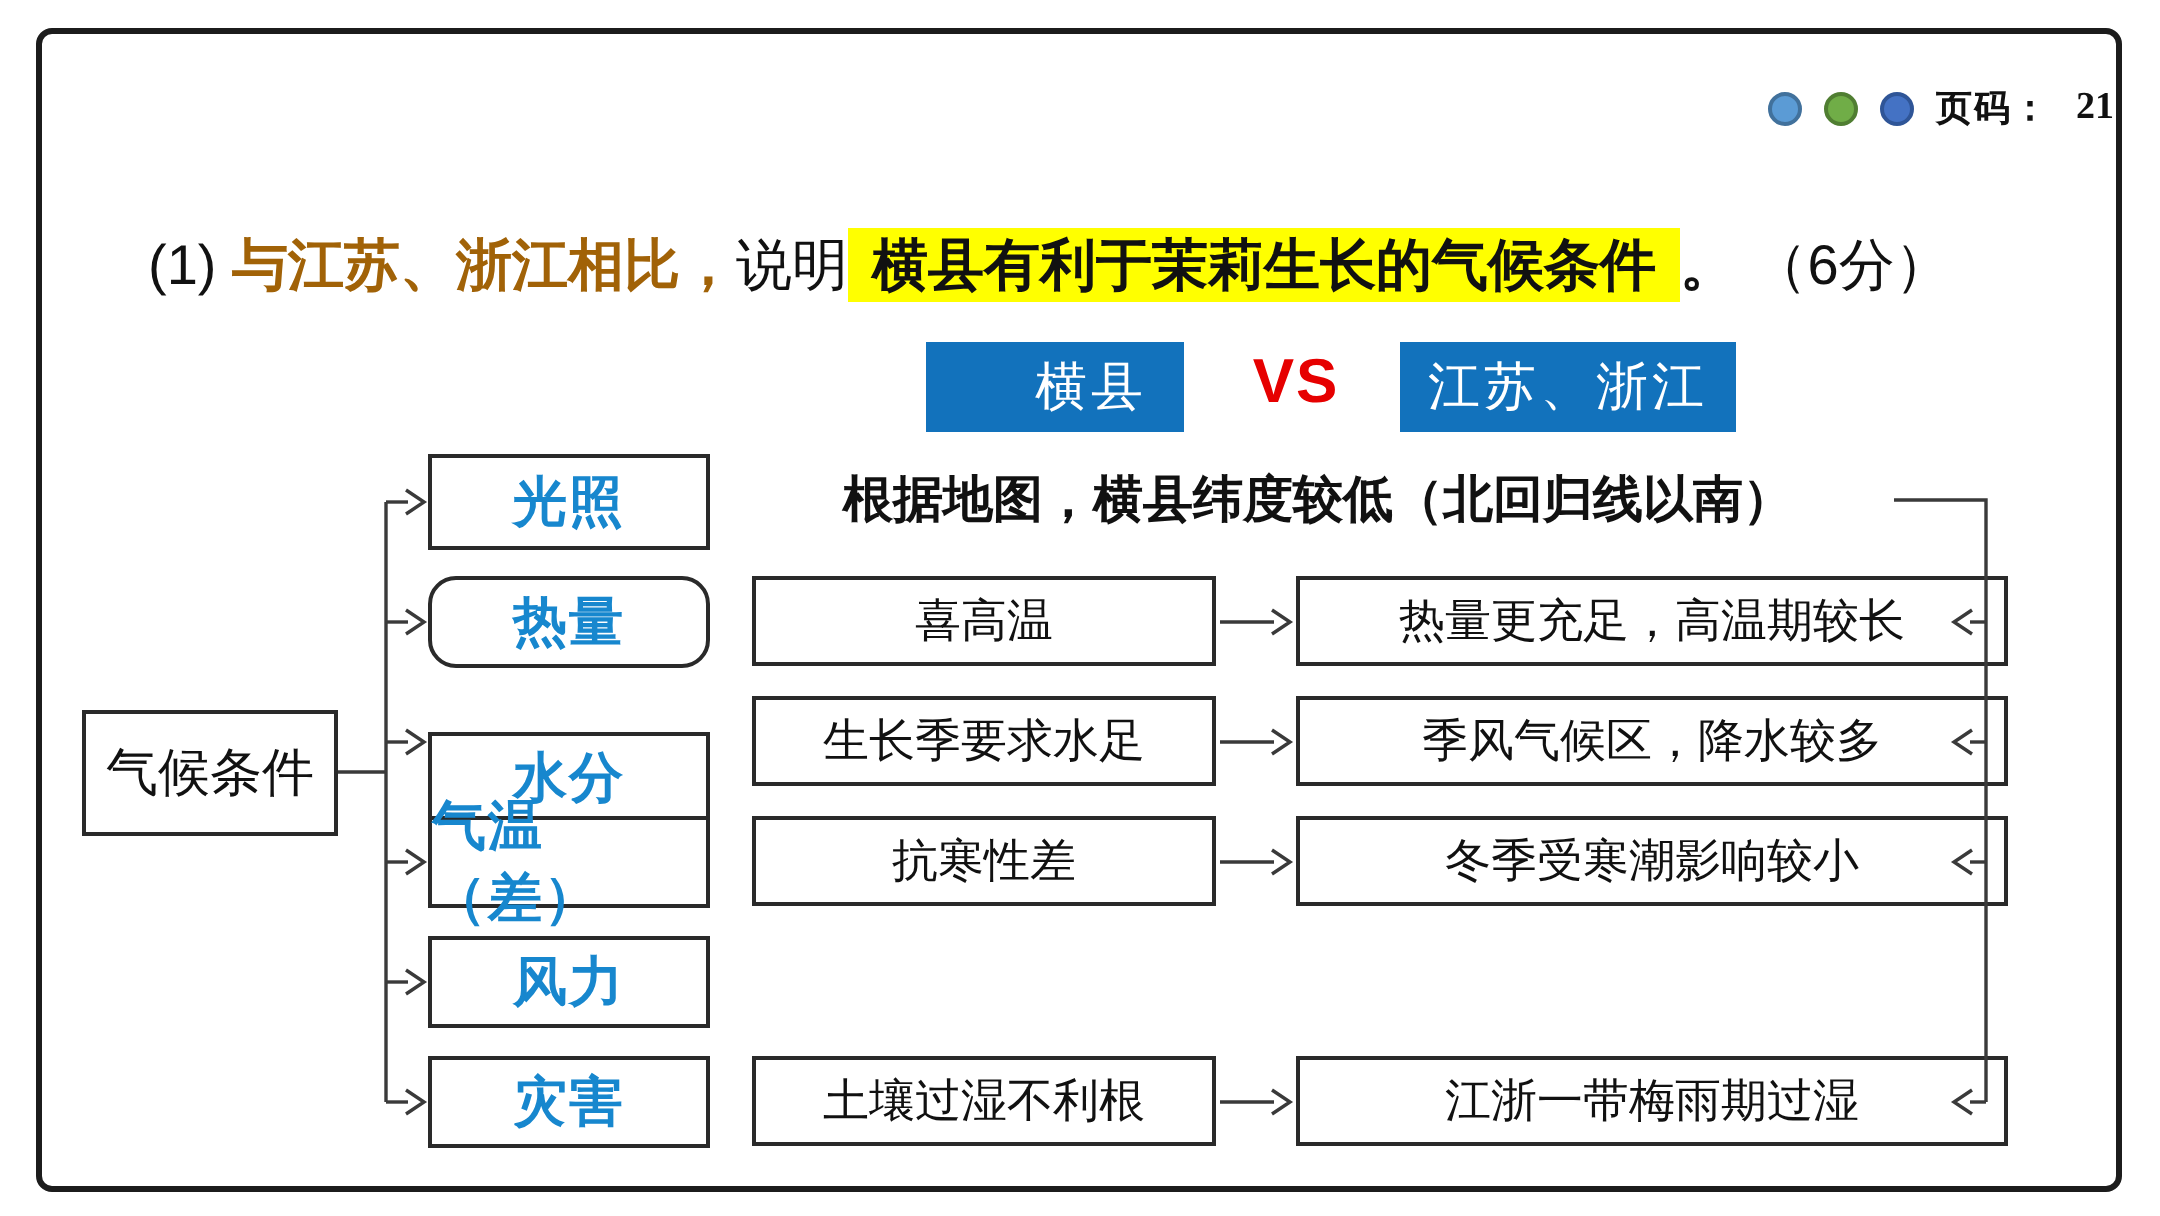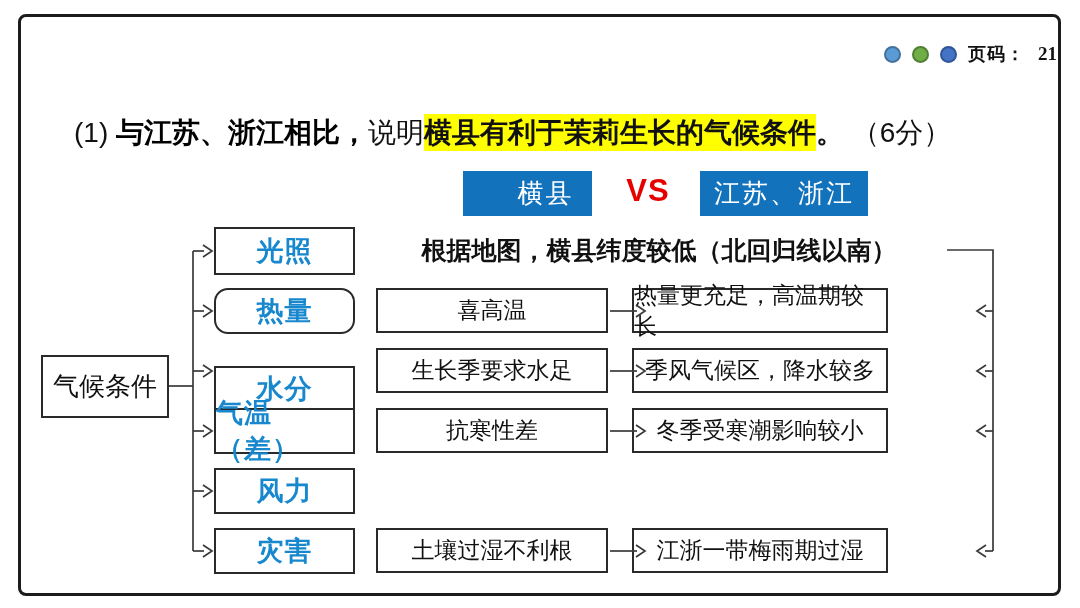--- a/index.html
+++ b/index.html
@@ -18,22 +18,22 @@
     position:absolute;left:884px;top:42px;display:flex;align-items:center;gap:11px;
   }
   .dot{width:17px;height:17px;border-radius:50%;border:2px solid;}
   .page-label{font-weight:bold;font-size:18px;letter-spacing:1px;}
   .page-number{font-weight:bold;font-size:19px;font-family:"Liberation Serif","DejaVu Serif",serif;margin-left:2px;}
   
   .title{
     position:absolute;left:74px;top:112px;width:950px;
     font-size:28px;line-height:42px;white-space:nowrap;
   }
-  .title .seg-red{color:#000000;font-weight:bold;}
-  .title .seg-hl{background:#FFFF00;font-weight:bold;padding:3px 0;}
+  .title .seg-red{color:#a16207;font-weight:bold;}
+  .title .seg-hl{background:#FFFF00;font-weight:bold;padding:3px 12px;}
   .title .seg-period{font-weight:bold;}
   
   .vs-box{
     position:absolute;height:45px;background:#1272BC;color:#ffffff;
     display:flex;align-items:center;justify-content:center;
     font-size:26px;letter-spacing:2px;
   }
   .vs-left{left:463px;top:171px;width:129px;padding-left:36px;}
   .vs-right{left:700px;top:171px;width:168px;}
   .vs-label{
@@ -41,21 +41,21 @@
     color:#E60000;font-weight:bold;font-size:31px;letter-spacing:1px;
   }
   
   .box{
     position:absolute;border:2px solid #2a2a2a;background:#ffffff;
     display:flex;align-items:center;justify-content:center;
   }
   .root-box{left:41px;top:355px;width:128px;height:63px;font-size:26px;}
   .cat-box{left:214px;width:141px;height:46px;font-size:27px;font-weight:bold;color:#1787CE;letter-spacing:1px;}
   .mid-box{left:376px;width:232px;height:45px;font-size:23px;}
-  .right-box{left:632px;width:256px;height:45px;font-size:23px;}
+  .right-box{left:648px;width:356px;height:45px;font-size:23px;}
   .note{
     position:absolute;left:376px;top:236px;width:566px;text-align:center;
     font-size:25px;font-weight:bold;line-height:28px;white-space:nowrap;
   }
   svg.connectors{position:absolute;left:0;top:0;pointer-events:none;}
 </style>
 </head>
 <body>
 
 <div class="slide"></div>

